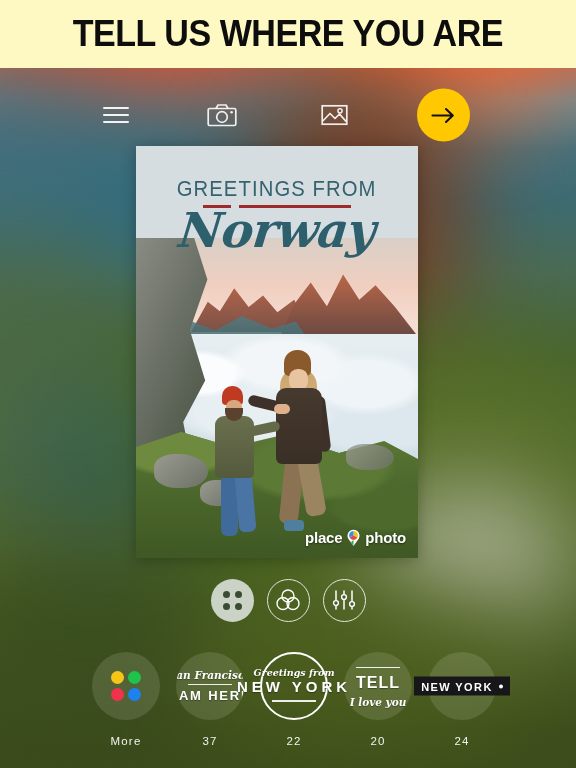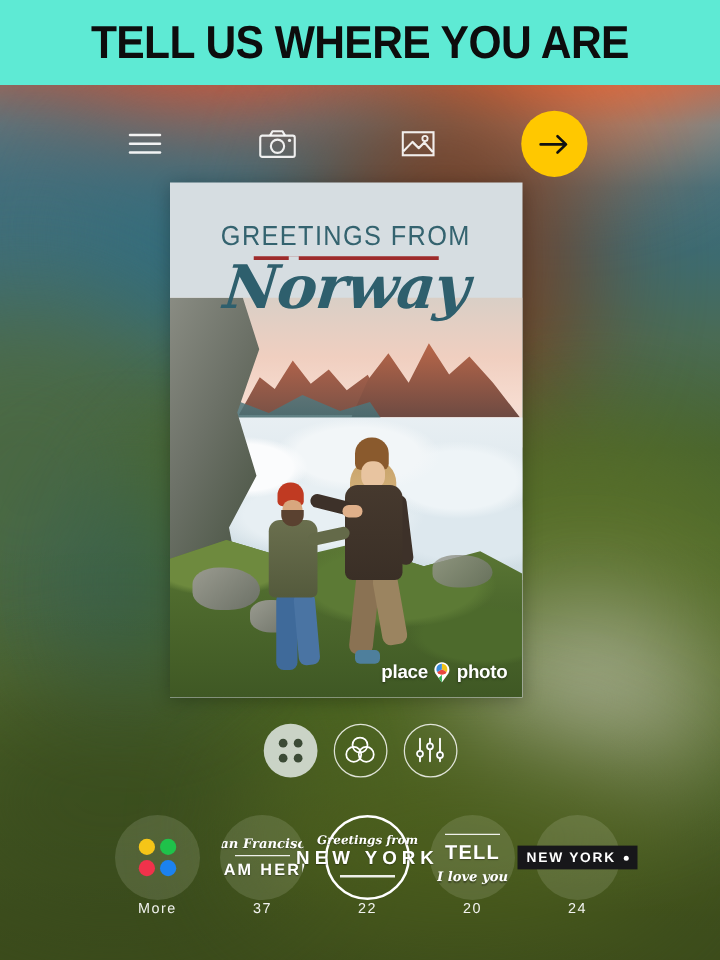--- a/index.html
+++ b/index.html
@@ -42,21 +42,21 @@
   .b11 { left:250px; top:640px; width:360px; height:180px; background:#53671f; opacity:.8; }
   .b12 { left:90px;  top:440px; width:150px; height:170px; background:#2a5a66; opacity:.5; }
   .bg-darken {
     position:absolute; inset:0;
     background:linear-gradient(to bottom, rgba(0,0,0,0) 55%, rgba(0,0,0,.12) 100%);
   }
 
   
   #headline-banner {
     position:absolute; left:0; top:0; width:576px; height:68px;
-    background:#5eead4;
+    background:#fef9c3;
     display:flex; align-items:center; justify-content:center;
     z-index:40;
   }
   #headline-text {
     font-family:"Liberation Sans Narrow","Liberation Sans", sans-serif;
     font-weight:bold; font-size:37px; color:#0d0d0d;
     letter-spacing:-.5px; transform:scaleX(.92); white-space:nowrap;
   }
 
   
@@ -236,21 +236,21 @@
   }
   .filt:first-child { margin-left:84px; }
   .thumb {
     width:68px; height:68px; border-radius:50%;
     position:relative; overflow:hidden;
     display:flex; flex-direction:column; align-items:center; justify-content:center;
     background:rgba(210,215,190,.16);
   }
   .thumb.ring { border:2px solid #ffffff; background:transparent; overflow:visible; }
   .filt-label {
-    margin-top:1px; font-size:11.5px; color:rgba(255,255,255,.93);
+    margin-top:15px; font-size:11.5px; color:rgba(255,255,255,.93);
     letter-spacing:1.2px;
   }
   .more-dots { width:30px; height:30px; display:grid;
     grid-template-columns:1fr 1fr; gap:4px; }
   .more-dots span { width:13px; height:13px; border-radius:50%; }
   .md-y { background:#f5c518; } .md-g { background:#1fc24a; }
   .md-r { background:#f0324b; } .md-b { background:#1b82ef; }
 
   .t-script {
     font-family:"DejaVu Serif", serif; font-style:italic; font-weight:bold;

